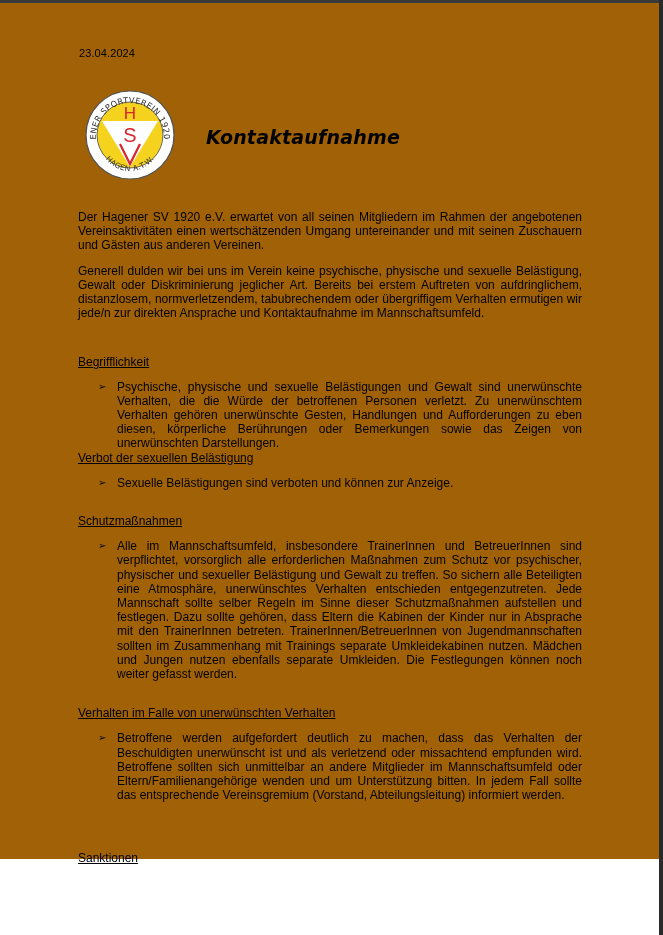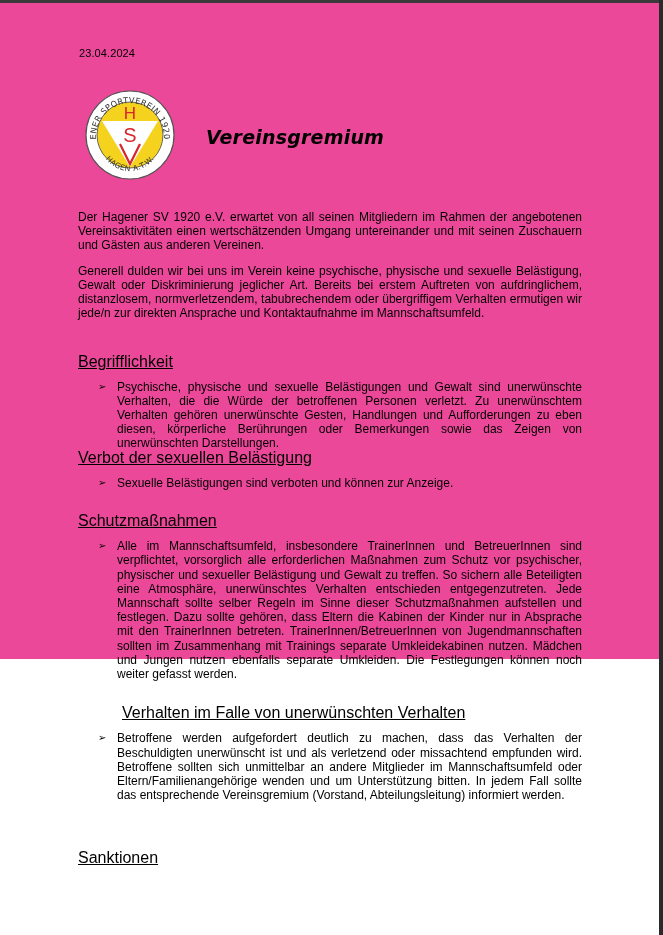--- a/index.html
+++ b/index.html
@@ -23,22 +23,22 @@
     }
     .right-bar {
       position: absolute;
       right: 0; top: 0;
       width: 4px; height: 935px;
       background: #2a2a2a;
     }
     .page {
       position: absolute;
       left: 0; top: 3px;
-      width: 659px; height: 656px;
-      background: #ec4899;
+      width: 659px; height: 856px;
+      background: #a16207;
     }
     .date {
       position: absolute;
       left: 79px; top: 44px;
       font-size: 11px;
       letter-spacing: 0.1px;
     }
     .logo {
       position: absolute;
       left: 82px; top: 86px;
@@ -60,21 +60,21 @@
       font-size: 12px;
       line-height: 14.2px;
     }
     .para {
       text-align: justify;
       margin: 8px 0 11px 0;
     }
     .heading {
       text-decoration: underline;
       margin: 0;
-      font-size: 16px;
+      font-size: 12px;
     }
     .bullet-list {
       list-style: none;
       margin: 0;
       padding: 0;
     }
     .bullet-item {
       position: relative;
       padding-left: 39px;
       text-align: justify;
@@ -111,21 +111,21 @@
       <text font-family="DejaVu Sans, sans-serif" font-size="7.5" fill="#333" letter-spacing="0.4">
         <textPath href="#ringBottom" startOffset="50%" text-anchor="middle">HAGEN A.T.W.</textPath>
       </text>
       <polygon points="20,32 76,32 48,78" fill="#ffffff"></polygon>
       <text x="48" y="30" text-anchor="middle" font-family="Liberation Sans, sans-serif" font-size="17" fill="#D7262C">H</text>
       <text x="48" y="53" text-anchor="middle" font-family="Liberation Sans, sans-serif" font-size="20" fill="#D7262C">S</text>
       <polyline points="38,55 48,75 58,55" fill="none" stroke="#D7262C" stroke-width="2.2"></polyline>
     </svg>
   </div>
 
-  <div class="title">Vereinsgremium</div>
+  <div class="title">Kontaktaufnahme</div>
 
   <div class="content">
     <p class="para">Der Hagener SV 1920 e.V. erwartet von all seinen Mitgliedern im Rahmen der angebotenen Vereinsaktivitäten einen wertschätzenden Umgang untereinander und mit seinen Zuschauern und Gästen aus anderen Vereinen.</p>
     <p class="para" style="margin-bottom:35px;">Generell dulden wir bei uns im Verein keine psychische, physische und sexuelle Belästigung, Gewalt oder Diskriminierung jeglicher Art. Bereits bei erstem Auftreten von aufdringlichem, distanzlosem, normverletzendem, tabubrechendem oder übergriffigem Verhalten ermutigen wir jede/n zur direkten Ansprache und Kontaktaufnahme im Mannschaftsumfeld.</p>
 
     <div>
       <p class="heading" style="margin-bottom:10px;">Begrifflichkeit</p>
       <ul class="bullet-list">
         <li class="bullet-item">
           <span class="bullet-icon">➢</span>
@@ -148,21 +148,21 @@
       <p class="heading" style="margin-bottom:11px;">Schutzmaßnahmen</p>
       <ul class="bullet-list">
         <li class="bullet-item">
           <span class="bullet-icon">➢</span>
           <span>Alle im Mannschaftsumfeld, insbesondere TrainerInnen und BetreuerInnen sind verpflichtet, vorsorglich alle erforderlichen Maßnahmen zum Schutz vor psychischer, physischer und sexueller Belästigung und Gewalt zu treffen. So sichern alle Beteiligten eine Atmosphäre, unerwünschtes Verhalten entschieden entgegenzutreten. Jede Mannschaft sollte selber Regeln im Sinne dieser Schutzmaßnahmen aufstellen und festlegen. Dazu sollte gehören, dass Eltern die Kabinen der Kinder nur in Absprache mit den TrainerInnen betreten. TrainerInnen/BetreuerInnen von Jugendmannschaften sollten im Zusammenhang mit Trainings separate Umkleidekabinen nutzen. Mädchen und Jungen nutzen ebenfalls separate Umkleiden. Die Festlegungen können noch weiter gefasst werden.</span>
         </li>
       </ul>
     </div>
 
     <div style="margin-top:25px;">
-      <p class="heading" style="margin-bottom:11px;margin-left:44px;">Verhalten im Falle von unerwünschten Verhalten</p>
+      <p class="heading" style="margin-bottom:11px;">Verhalten im Falle von unerwünschten Verhalten</p>
       <ul class="bullet-list">
         <li class="bullet-item">
           <span class="bullet-icon">➢</span>
           <span>Betroffene werden aufgefordert deutlich zu machen, dass das Verhalten der Beschuldigten unerwünscht ist und als verletzend oder missachtend empfunden wird. Betroffene sollten sich unmittelbar an andere Mitglieder im Mannschaftsumfeld oder Eltern/Familienangehörige wenden und um Unterstützung bitten. In jedem Fall sollte das entsprechende Vereinsgremium (Vorstand, Abteilungsleitung) informiert werden.</span>
         </li>
       </ul>
     </div>
 
     <div style="margin-top:48px;">
       <p class="heading">Sanktionen</p>

